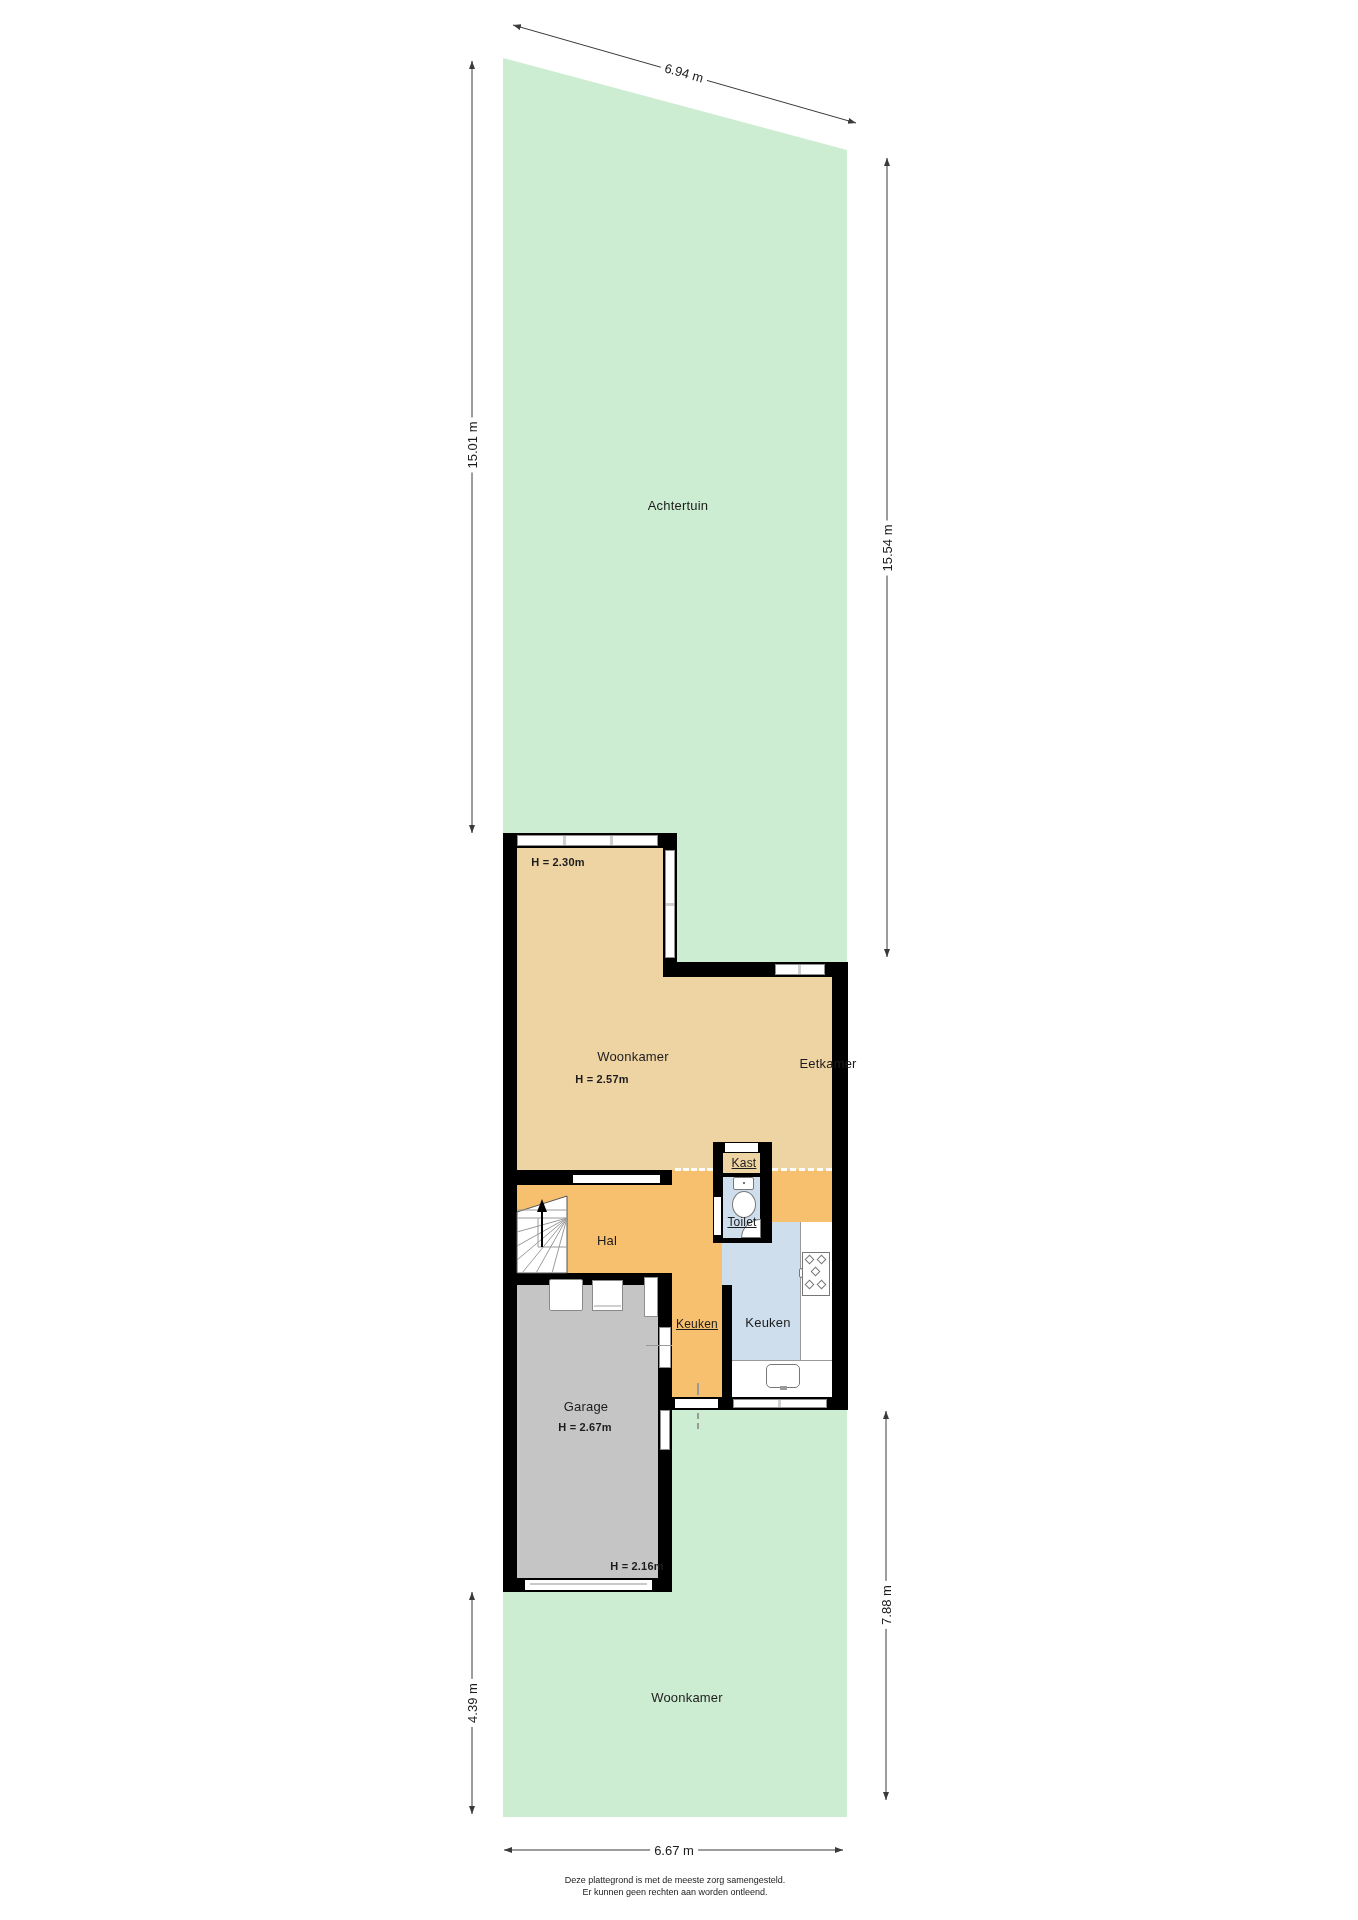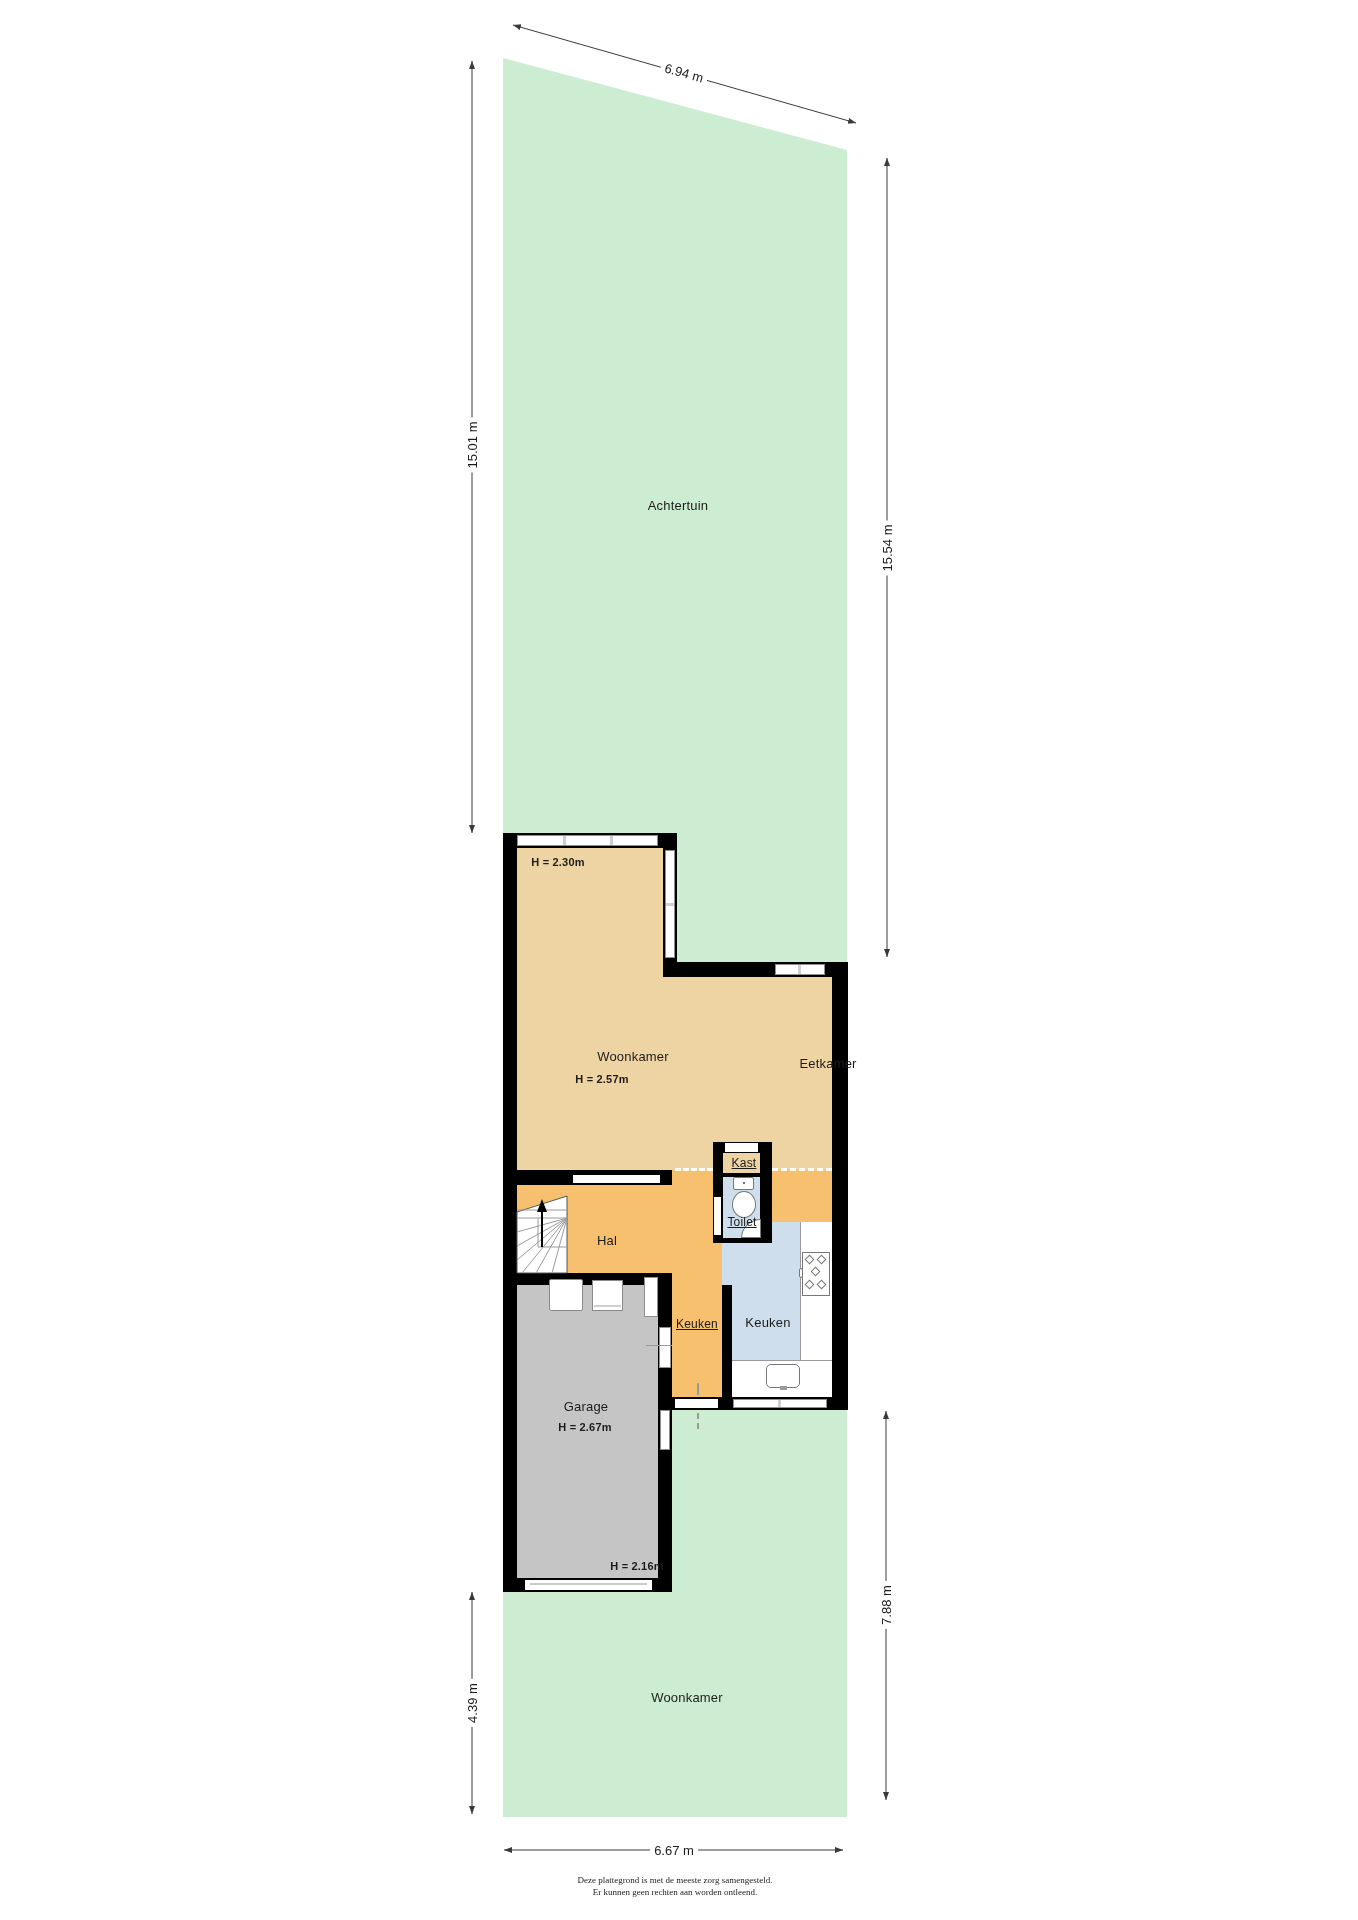--- a/index.html
+++ b/index.html
@@ -20,21 +20,21 @@
   }
   .lbl-sm{font-size:12px;text-decoration:underline;}
   .lbl-h{font-size:11px;font-weight:bold;}
   .dim-lbl{
     position:absolute;transform:translate(-50%,-50%);
     font-size:13px;color:#1c1c1c;background:#fff;padding:0 4px;white-space:nowrap;
   }
   .dash{position:absolute;}
   .footer-line{
     position:absolute;transform:translate(-50%,-50%);
-    font-size:9px;color:#222;white-space:nowrap;font-family:Liberation Serif, serif;
+    font-size:9px;color:#222;white-space:nowrap;
   }
   svg{display:block;}
 </style>
 </head>
 <body>
 
 <div id="canvas">
 
   <div class="abs" style="left:503px;top:57px;width:344px;height:1760px;background:var(--garden);
               clip-path:polygon(0px 1px,344px 93px,344px 1760px,0px 1760px);"></div>

